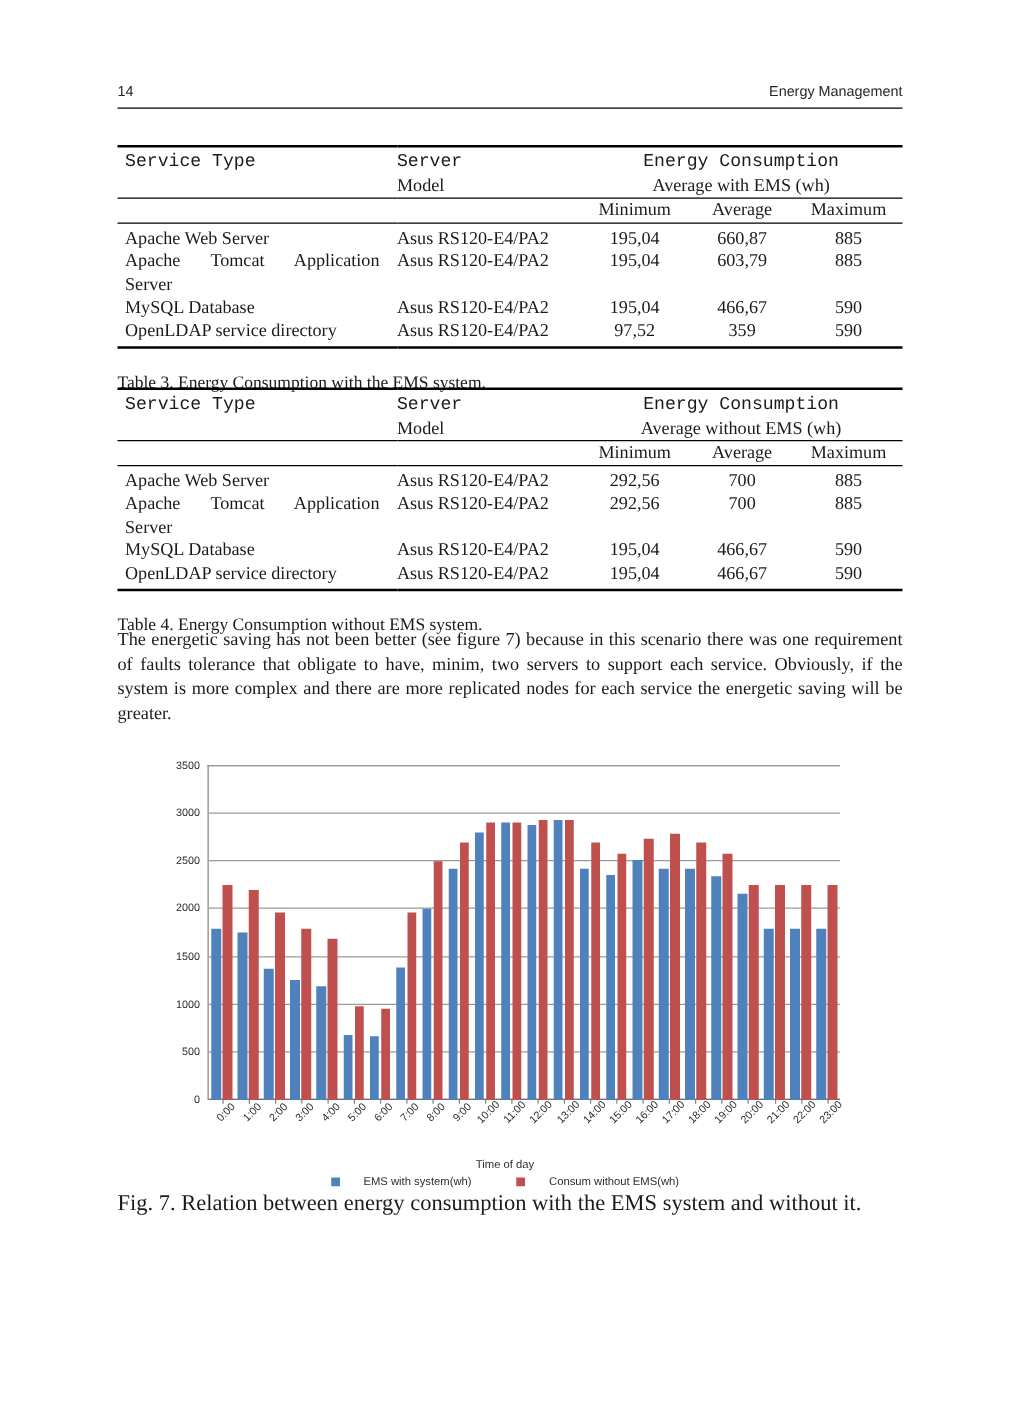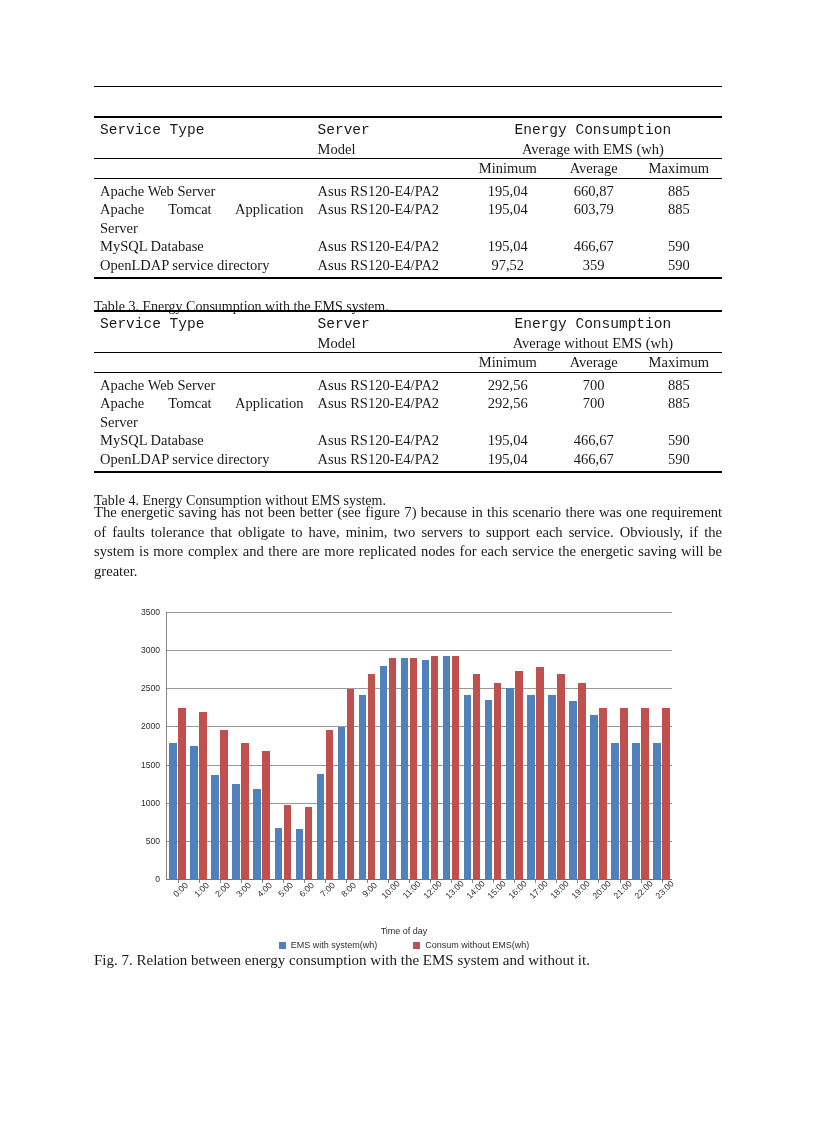--- a/index.html
+++ b/index.html
@@ -200,36 +200,40 @@
     position: absolute;
     left: 0; right: 0;
     top: 344px;
     display: flex;
     justify-content: center;
     gap: 36px;
     font-family: "Liberation Sans", sans-serif;
     font-size: 9px;
     color: #2d2d2d;
   }
-  .legend-item { display: flex; align-items: center; gap: 5px; }
+  .legend-item { display: flex; align-items: center; gap: 19px; }
   .legend-swatch { width: 7px; height: 7px; display: inline-block; }
 
   .fig-caption {
     position: absolute;
     left: 94px;
     top: 952px;
     width: 628px;
-    font-size: 15px;
+    font-size: 18px;
   }
 </style>
 </head>
 <body>
 
 <div class="page">
 
+  <div class="runhead">
+    <span>14</span>
+    <span>Energy Management</span>
+  </div>
   <div class="runhead-rule"></div>
 
   <div class="tbl-wrap" style="top:116px;">
     <table class="doc">
       <tbody>
           <tr class="rule-thick">
         <td class="c-service pad-top" rowspan="2">Service Type</td>
         <td class="c-model pad-top">Server</td>
         <td class="hdr-span-group pad-top" colspan="3">Energy Consumption</td>
       </tr>

